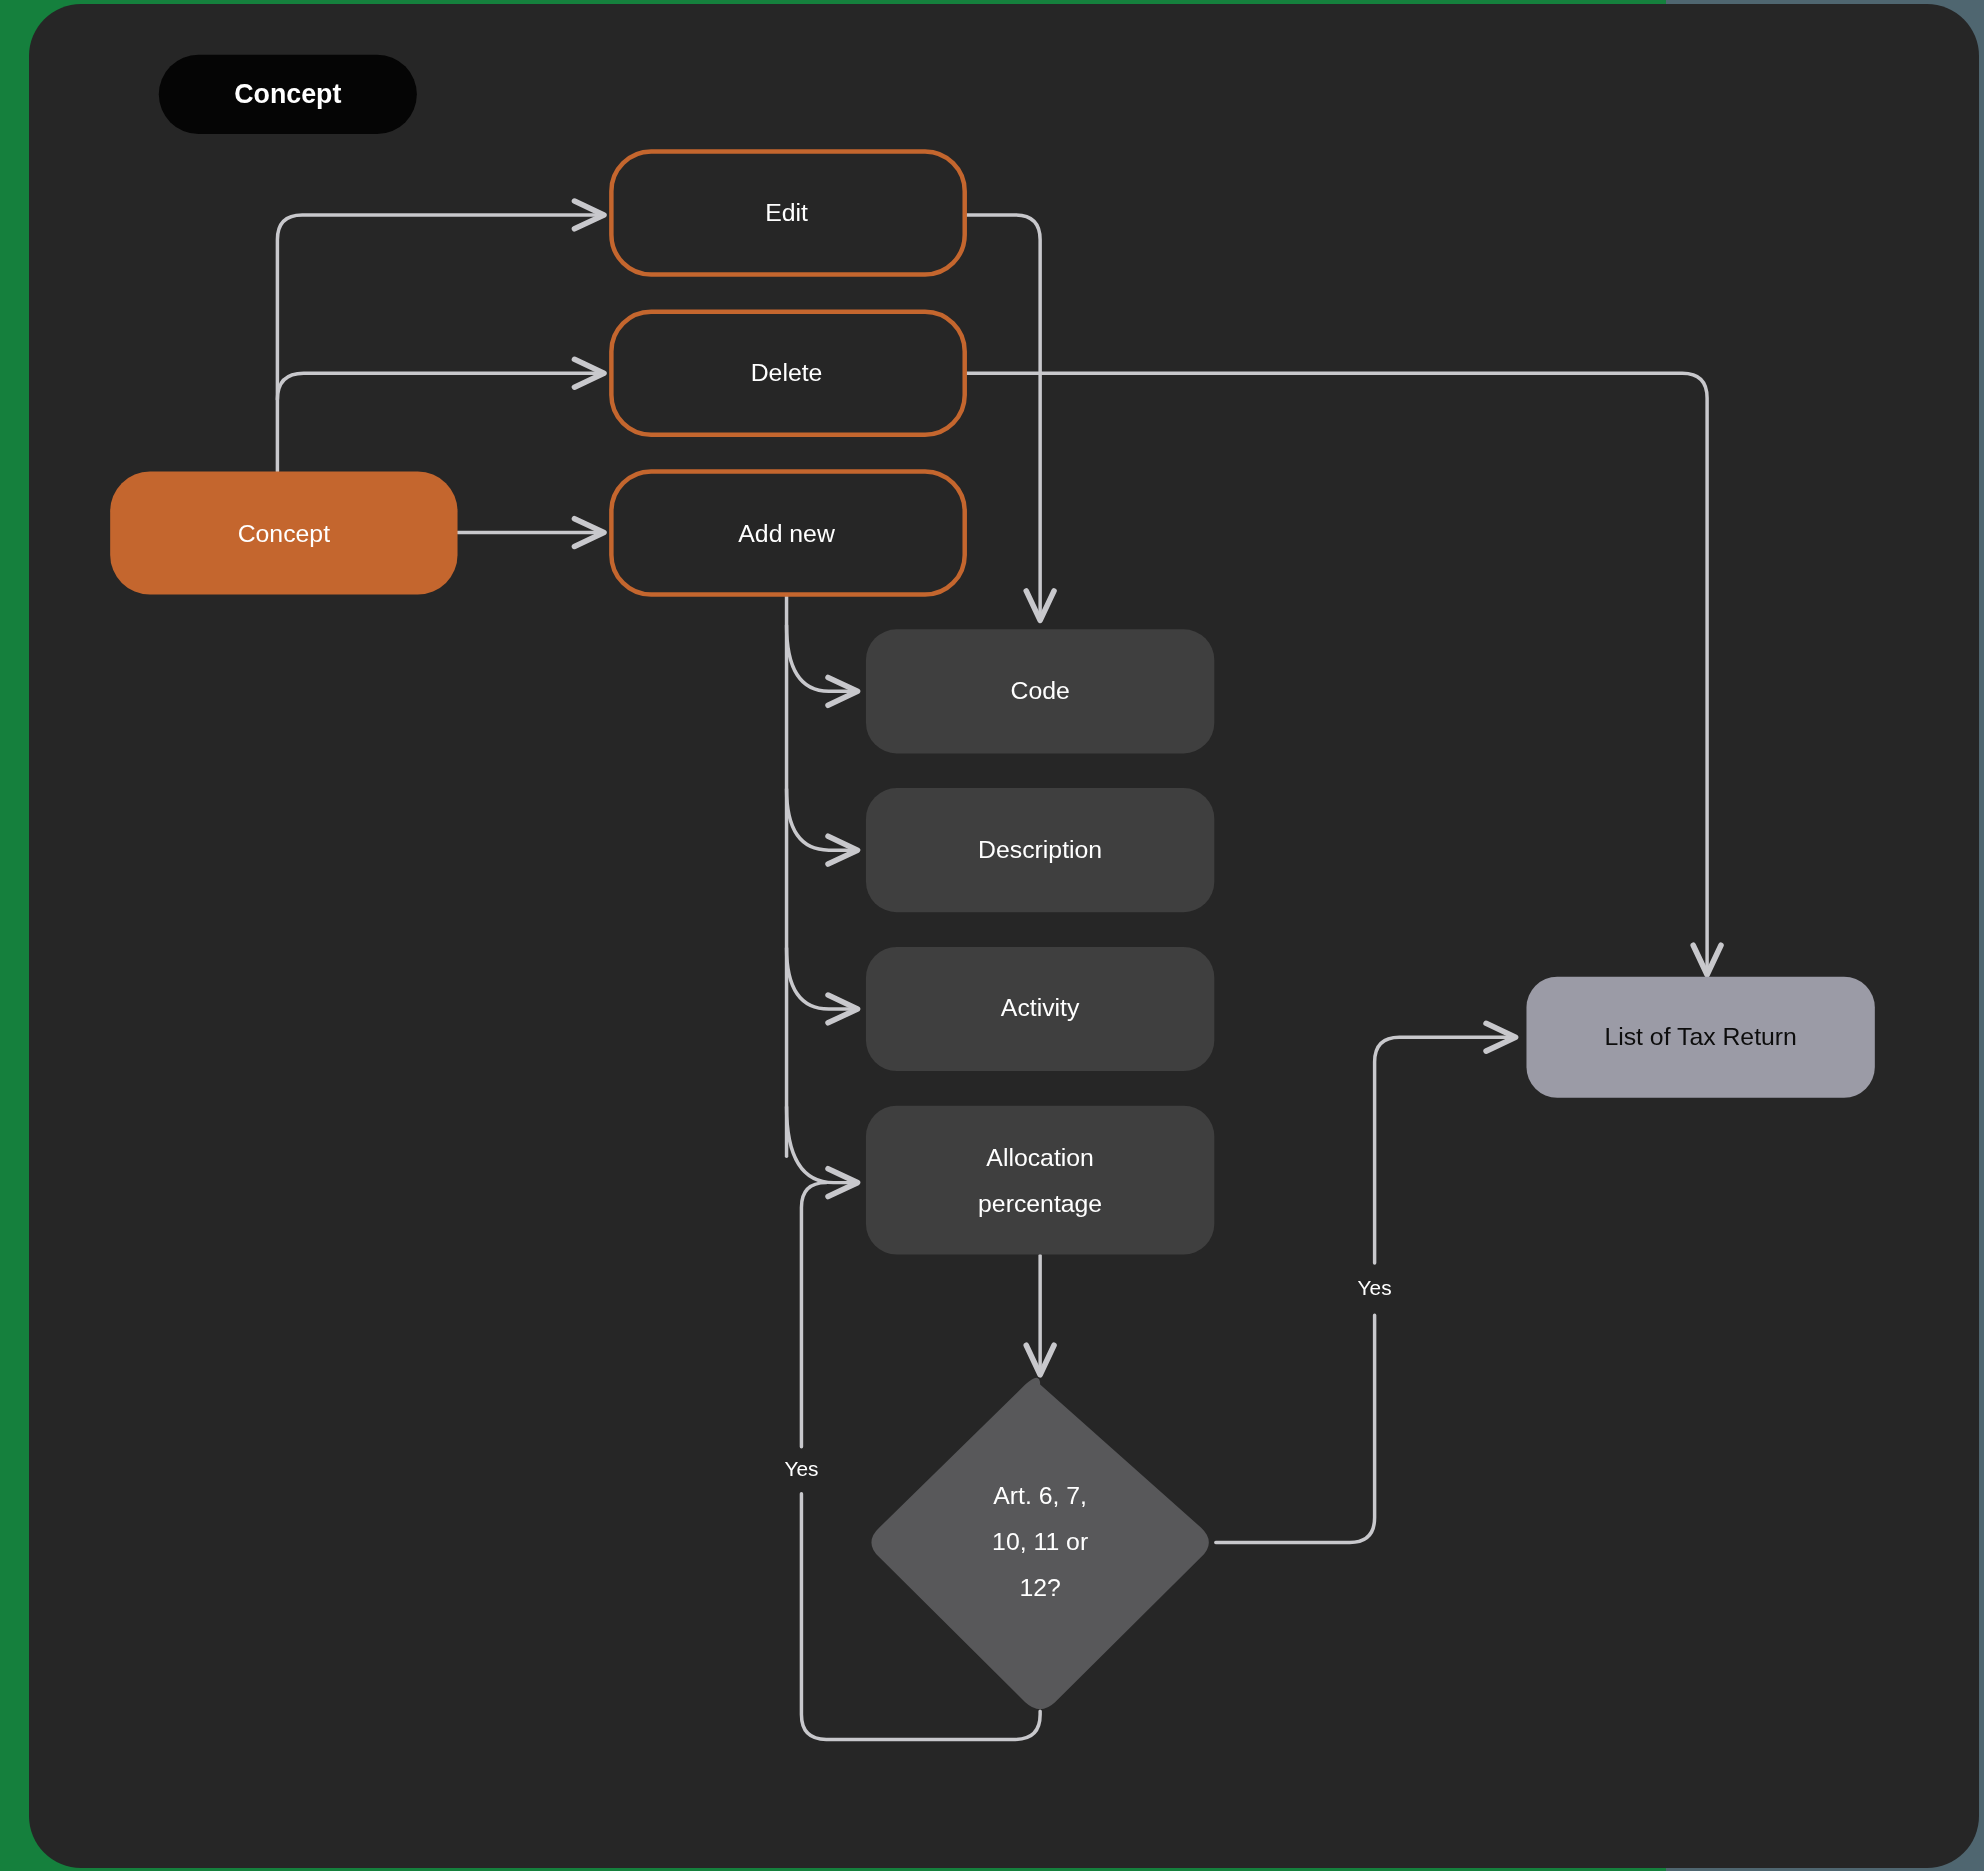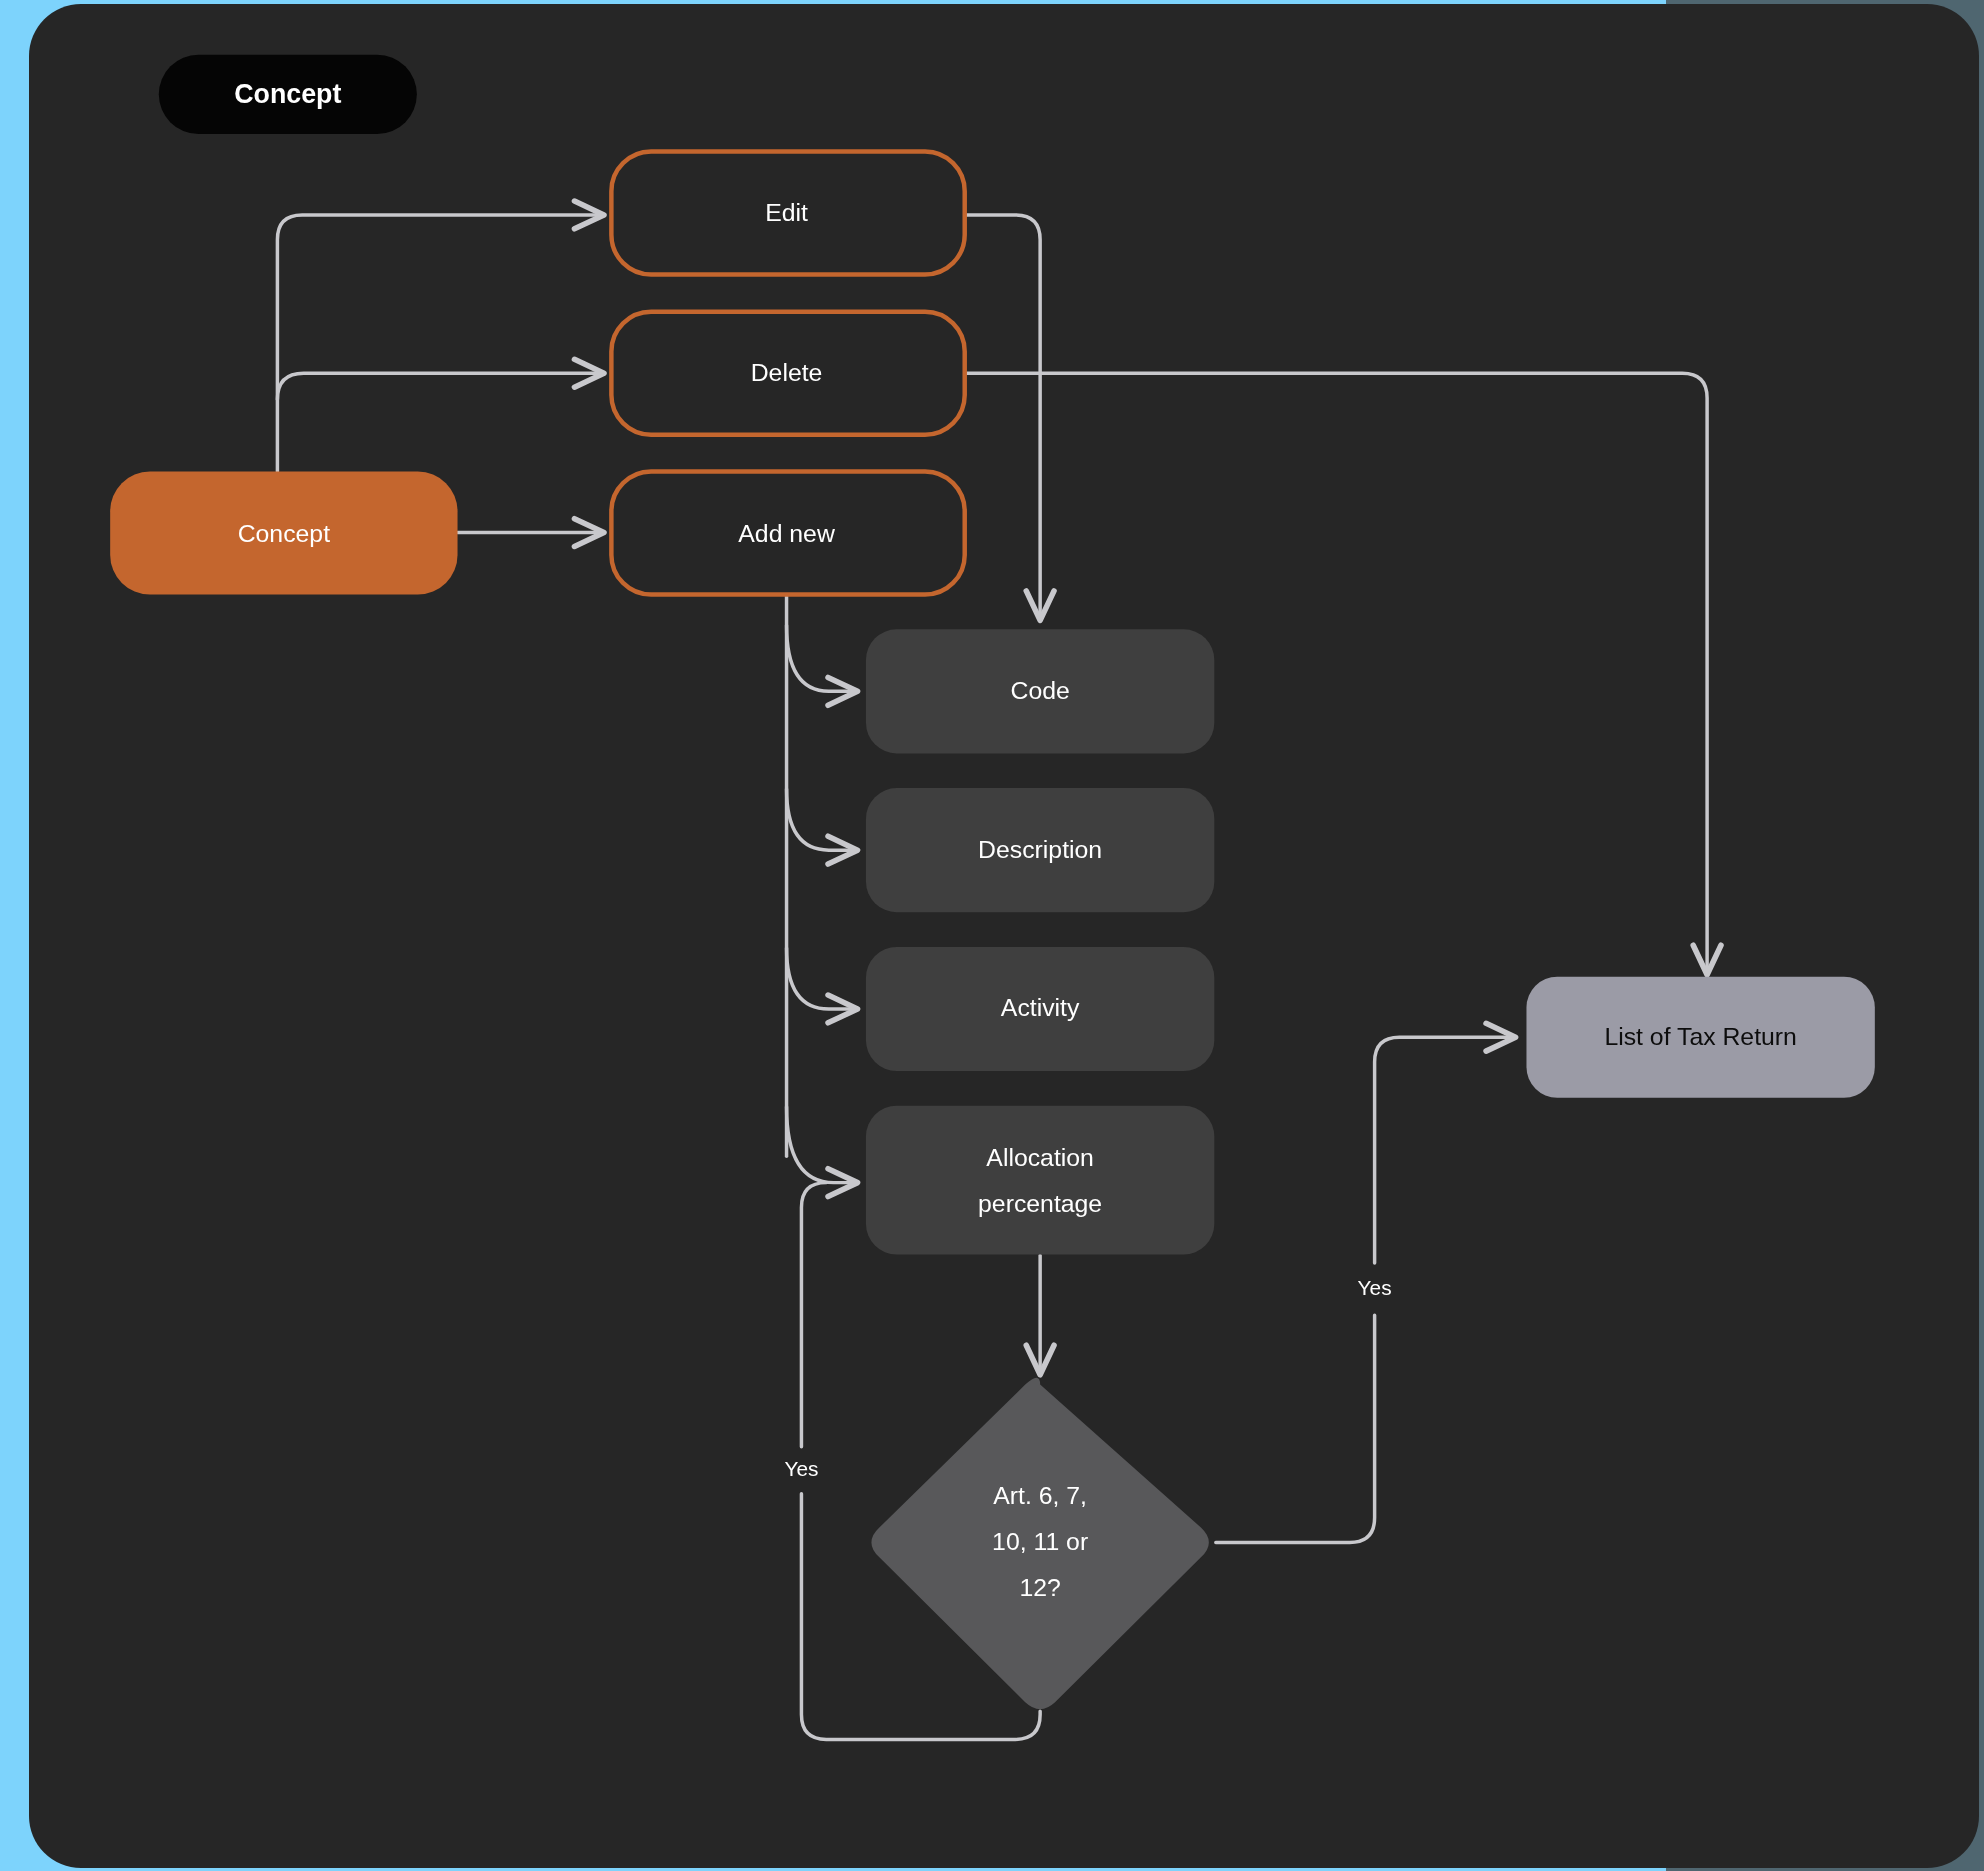--- a/index.html
+++ b/index.html
@@ -10,21 +10,21 @@
   body {
     width: 1985px;
     height: 1872px;
     font-family: "Liberation Sans", sans-serif;
     overflow: hidden;
   }
   #stage {
     position: relative;
     width: 1666px;
     height: 1872px;
-    background: #7dd3fc;
+    background: #15803d;
   }
   #canvas {
     position: absolute;
     left: 29px;
     top: 4px;
     width: 1950px;
     height: 1864px;
     background: #262626;
     border-radius: 52px;
   }

